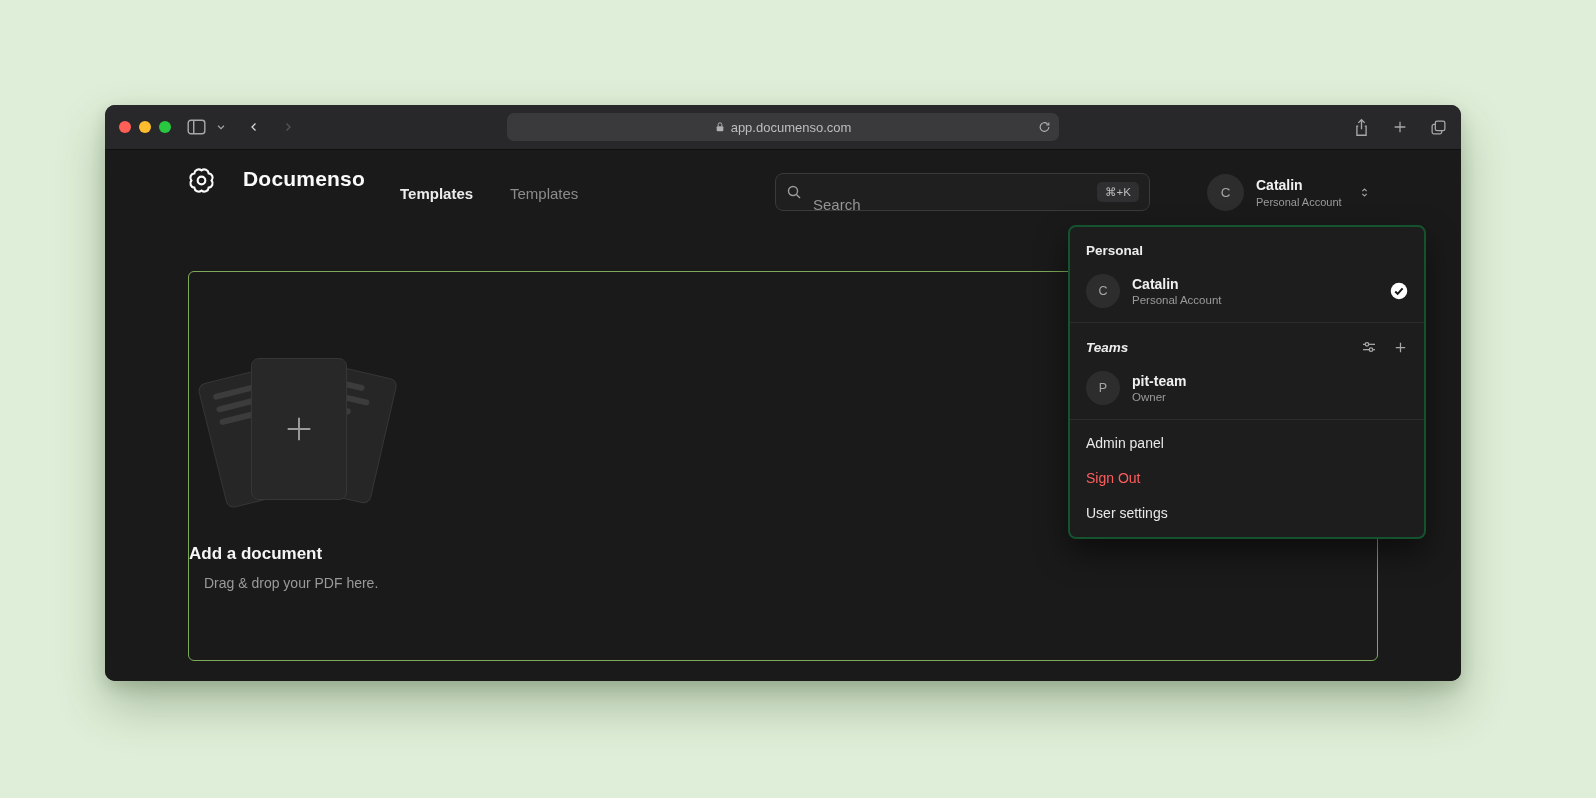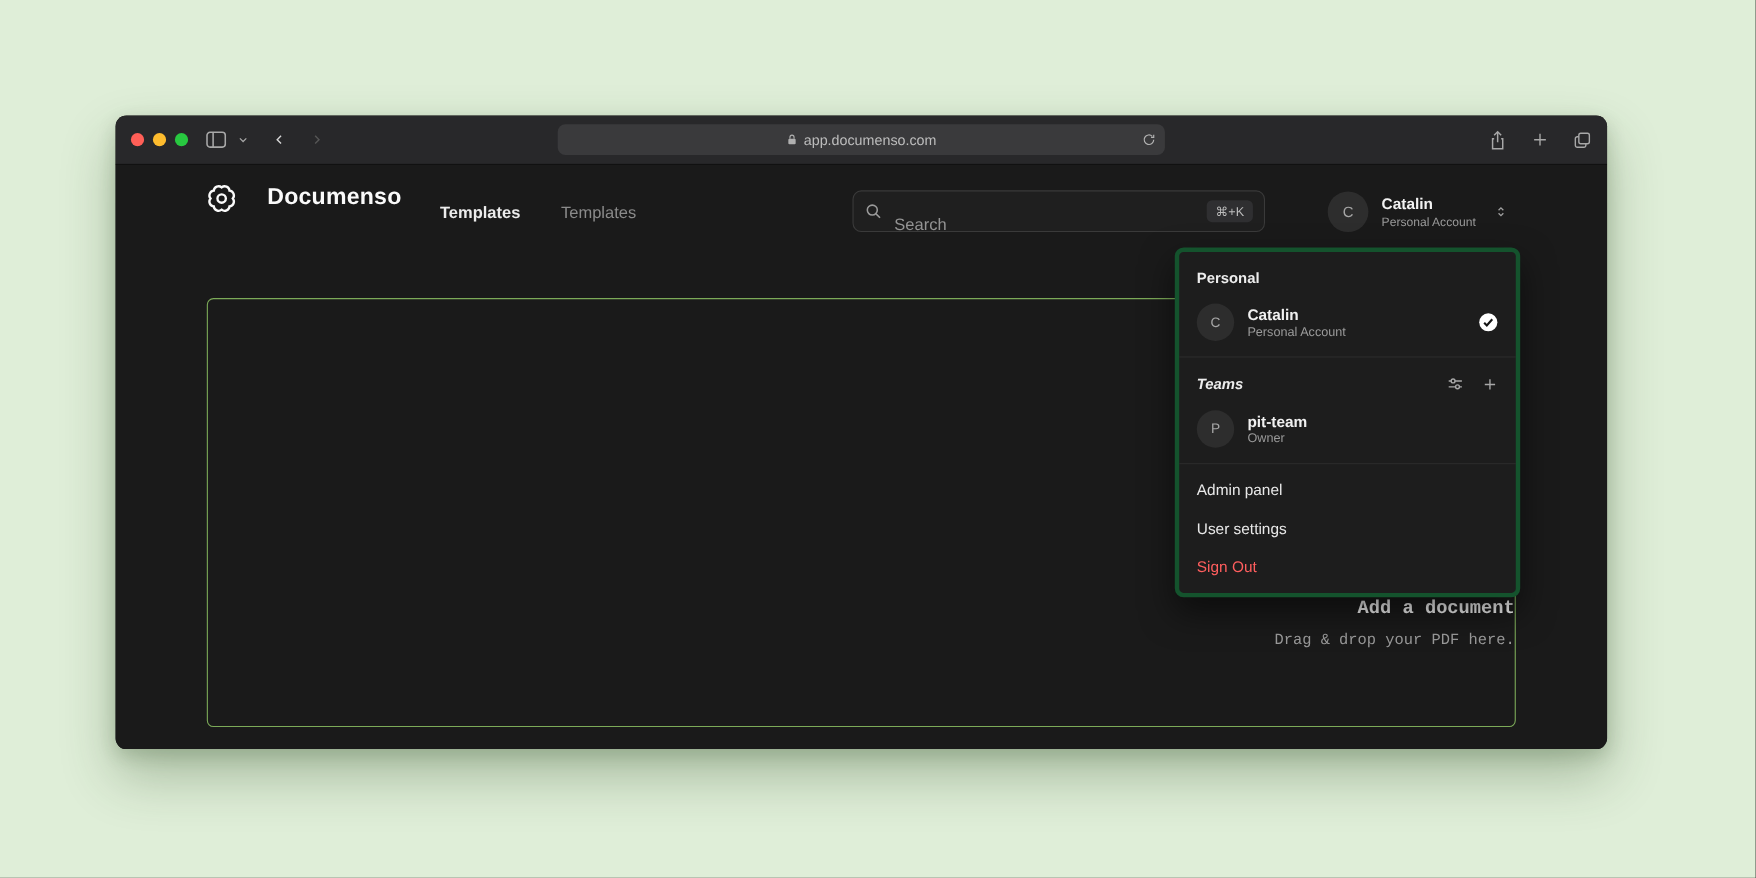--- a/index.html
+++ b/index.html
@@ -62,43 +62,43 @@
     color:#a6a6a6;display:flex;align-items:center;justify-content:center;font-size:13.5px;flex:0 0 auto;
   }
   .acc-texts{display:flex;flex-direction:column;}
   .acc-name{font-size:14px;font-weight:700;color:#f2f2f2;line-height:1.15;}
   .acc-sub{font-size:11px;color:#9a9a9a;margin-top:2px;}
   .acc-chev{margin-left:4px;color:#a0a0a0;}
   
   .dropzone{
     position:absolute;left:83px;top:121px;width:1190px;height:390px;
     border:1px solid rgba(158,219,110,.75);border-radius:6px;box-sizing:border-box;
-    display:flex;flex-direction:column;align-items:flex-end;font-family:Liberation Mono, monospace;
+    display:flex;flex-direction:column;align-items:flex-start;
   }
   .cards{position:relative;width:220px;height:152px;margin-top:84px;}
   .card{
     position:absolute;width:92px;height:128px;background:#262626;
     border:1px solid #363636;border-radius:8px;box-sizing:border-box;padding:12px 12px 0;
   }
   .card .bar{height:6px;border-radius:3px;background:#3c3c3c;margin-bottom:7px;}
   .card .bar.b1{width:72%;}
   .card .bar.b2{width:85%;}
   .card .bar.b3{width:60%;}
   .card.left{left:22px;top:16px;transform:rotate(-14deg);}
   .card.right{left:104px;top:12px;transform:rotate(13deg);}
   .card.front{
     left:62px;top:2px;width:96px;height:142px;background:#282828;
     display:flex;align-items:center;justify-content:center;padding:0;
   }
   .dz-title{margin-top:36px;font-size:17px;font-weight:700;color:#f5f5f5;}
   .dz-sub{margin-top:11px;font-size:14px;color:#9a9a9a;margin-left:15px;}
   
   .menu{
-    position:absolute;left:963px;top:75px;width:314px;box-sizing:border-box;
-    background:#1d1d1d;border:4px solid #14532d;border-radius:8px;
+    position:absolute;left:963px;top:75px;width:358px;box-sizing:border-box;
+    background:#1d1d1d;border:2px solid #14532d;border-radius:8px;
     box-shadow:0 14px 30px rgba(0,0,0,.5);padding:6px 0;z-index:5;
   }
   .menu-label{padding:10px 16px 8px;font-size:13.5px;font-weight:700;color:#ededed;}
   .menu-account{display:flex;align-items:center;gap:12px;padding:8px 16px;cursor:pointer;}
   .menu-account .avatar{width:34px;height:34px;font-size:12.5px;}
   .mi-name{font-size:14px;font-weight:600;color:#f0f0f0;line-height:1.2;}
   .mi-sub{font-size:11.5px;color:#9a9a9a;margin-top:2px;}
   .check{margin-left:auto;flex:0 0 auto;display:flex;}
   .menu-divider{height:1px;background:#2c2c2c;margin:6px 0;}
   .teams-header{display:flex;align-items:center;padding:10px 16px 8px;}
@@ -311,18 +311,18 @@
         <span class="avatar">P</span>
         <span class="acc-texts">
           <span class="mi-name">pit-team</span>
           <span class="mi-sub">Owner</span>
         </span>
       </div>
 
       <div class="menu-divider"></div>
 
       <div class="menu-link">Admin panel</div>
+      <div class="menu-link danger">Sign Out</div>
       <div class="menu-link">User settings</div>
-      <div class="menu-link danger">Sign Out</div>
     </div>
 
   </div>
 </div>
 
 </body></html>

